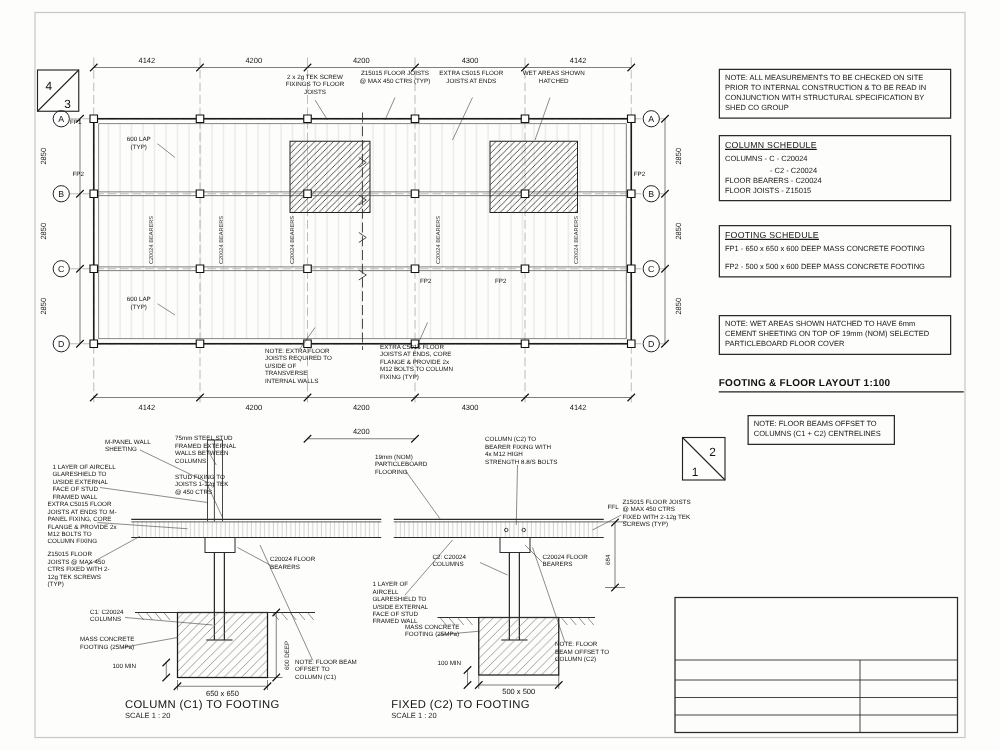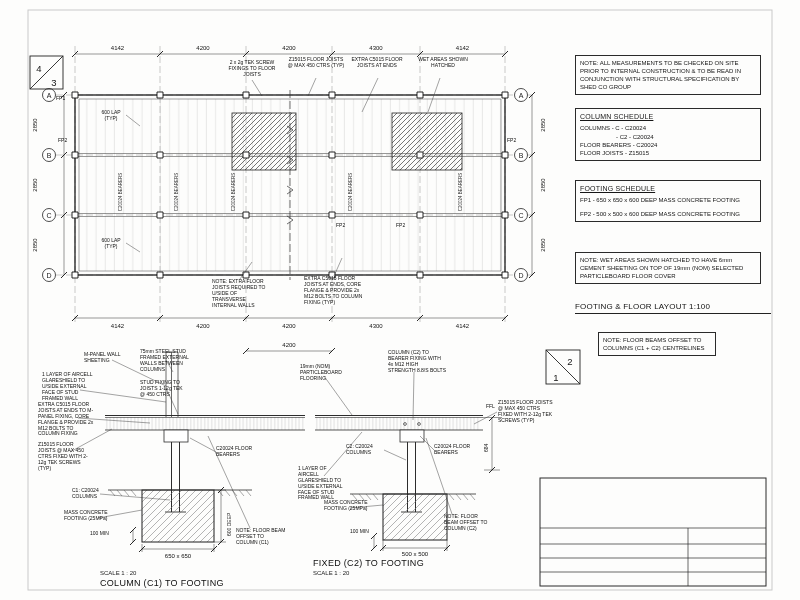--- a/index.html
+++ b/index.html
@@ -14,21 +14,21 @@
   .vb{font-size:4.5px;fill:#333}
   .sdim{font-size:5px}
   .ann{position:absolute;font-size:5px;line-height:1.18;color:#101010}
   .c{text-align:center}
   .f6{font-size:6px}
   .panel{position:absolute;border:1px solid #2a2a2a;padding:3px 4px;font-size:6px;line-height:1.35}
   .panel .t{font-size:7px;text-decoration:underline;display:block;margin-bottom:3px;letter-spacing:.2px}
   .panel .row{display:block}
   .ind{padding-left:36px}
   .gap{margin-top:5px}
-  .layout-title{position:absolute;font-size:8px;font-weight:normal;letter-spacing:.2px;
+  .layout-title{position:absolute;font-size:8px;font-weight:bold;letter-spacing:.2px;
     border-bottom:1.5px solid #222;padding-bottom:2px;width:196px;color:#111}
   .dtitle{position:absolute;font-size:9px;letter-spacing:.3px;color:#0e0e0e}
   .dscale{position:absolute;font-size:6px;color:#222}
 </style>
 </head>
 <body>
 
 <div class="sheet">
 
   <svg class="lw" width="800" height="600" viewBox="0 0 800 600">
@@ -271,21 +271,21 @@
   <div class="ann" style="left:38px;top:402px;width:56px">EXTRA C5015 FLOOR JOISTS AT ENDS TO M-PANEL FIXING, CORE FLANGE &amp; PROVIDE 2x M12 BOLTS TO COLUMN FIXING</div>
   <div class="ann" style="left:38px;top:442px;width:50px">Z15015 FLOOR JOISTS @ MAX 450 CTRS FIXED WITH 2-12g TEK SCREWS (TYP)</div>
   <div class="ann" style="left:140px;top:349px;width:52px">75mm STEEL STUD FRAMED EXTERNAL WALLS BETWEEN COLUMNS</div>
   <div class="ann" style="left:140px;top:380px;width:48px">STUD FIXING TO JOISTS 1-12g TEK @ 450 CTRS</div>
   <div class="ann" style="left:216px;top:446px;width:44px">C20024 FLOOR BEARERS</div>
   <div class="ann" style="left:72px;top:488px;width:38px">C1: C20024 COLUMNS</div>
   <div class="ann" style="left:64px;top:510px;width:44px">MASS CONCRETE FOOTING (25MPa)</div>
   <div class="ann" style="left:236px;top:528px;width:50px">NOTE: FLOOR BEAM OFFSET TO COLUMN (C1)</div>
   <div class="ann c f6" style="left:142px;top:553px;width:72px">650 x 650</div>
   <div class="ann" style="left:90px;top:531px;width:22px">100 MIN</div>
-  <div class="dtitle" style="left:100px;top:578px">COLUMN (C1) TO FOOTING</div>
+  <div class="dtitle" style="left:100px;top:558px">COLUMN (C1) TO FOOTING</div>
   <div class="dscale" style="left:100px;top:570px">SCALE 1 : 20</div>
 
   <div class="ann" style="left:300px;top:364px;width:46px">19mm (NOM) PARTICLEBOARD FLOORING</div>
   <div class="ann" style="left:388px;top:350px;width:58px">COLUMN (C2) TO BEARER FIXING WITH 4x M12 HIGH STRENGTH 8.8/S BOLTS</div>
   <div class="ann" style="left:298px;top:466px;width:50px">1 LAYER OF AIRCELL GLARESHIELD TO U/SIDE EXTERNAL FACE OF STUD FRAMED WALL</div>
   <div class="ann" style="left:346px;top:444px;width:38px">C2: C20024 COLUMNS</div>
   <div class="ann" style="left:434px;top:444px;width:44px">C20024 FLOOR BEARERS</div>
   <div class="ann" style="left:324px;top:500px;width:44px">MASS CONCRETE FOOTING (25MPa)</div>
   <div class="ann" style="left:444px;top:514px;width:48px">NOTE: FLOOR BEAM OFFSET TO COLUMN (C2)</div>
   <div class="ann c f6" style="left:383px;top:551px;width:64px">500 x 500</div>

